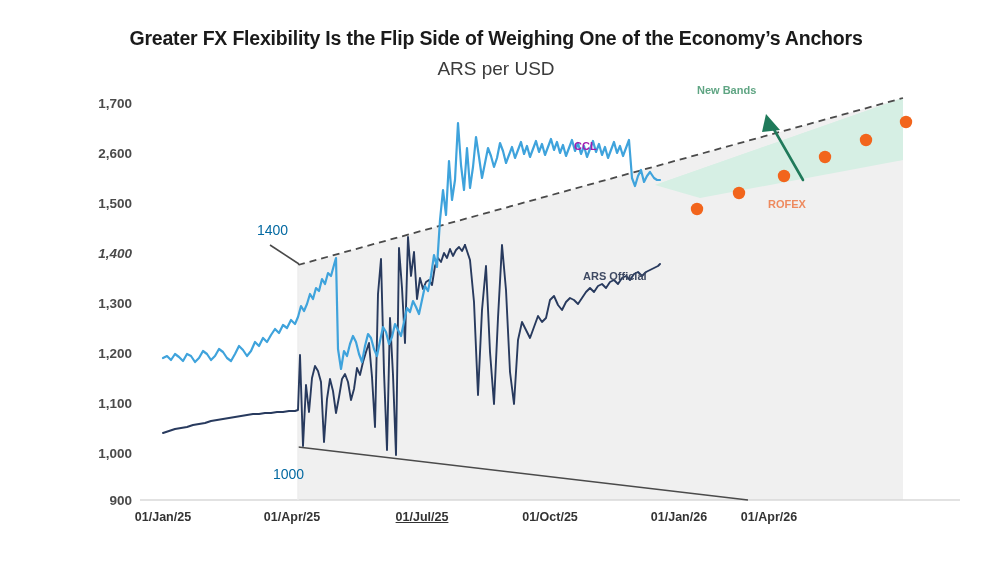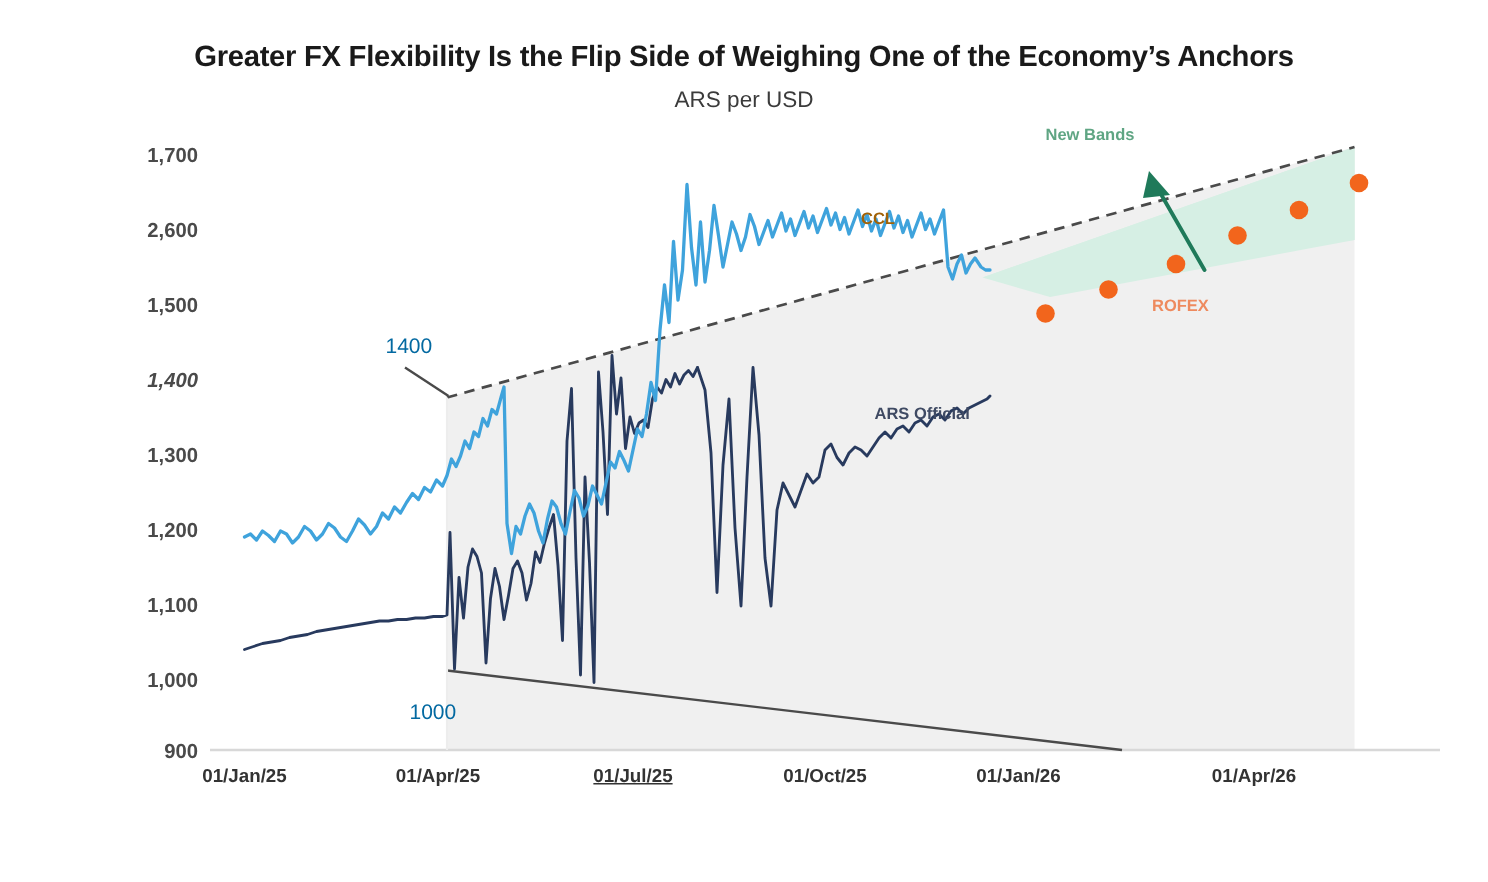--- a/index.html
+++ b/index.html
@@ -30,21 +30,21 @@
     font-weight: bold;
     color: #1a1a1a;
     letter-spacing: -0.2px;
   }
   .subtitle {
     position: absolute;
     top: 58px;
     left: 0;
     width: 992px;
     text-align: center;
-    font-size: 15px;
+    font-size: 19px;
     font-weight: normal;
     color: #3b3b3b;
   }
   .chart-wrap {
     position: absolute;
     top: 0;
     left: 0;
     width: 992px;
     height: 588px;
   }
@@ -137,23 +137,23 @@
   <div class="ytick" style="left:62px; top:346px;">1,200</div>
   <div class="ytick" style="left:62px; top:396px;">1,100</div>
   <div class="ytick" style="left:62px; top:446px;">1,000</div>
   <div class="ytick" style="left:62px; top:493px;">900</div>
 
   <div class="xtick" style="left:113px; top:510px;">01/Jan/25</div>
   <div class="xtick" style="left:242px; top:510px;">01/Apr/25</div>
   <div class="xtick" style="left:372px; top:510px;text-decoration:underline;">01/Jul/25</div>
   <div class="xtick" style="left:500px; top:510px;">01/Oct/25</div>
   <div class="xtick" style="left:629px; top:510px;">01/Jan/26</div>
-  <div class="xtick" style="left:786px; top:510px;">01/Apr/26</div>
+  <div class="xtick" style="left:719px; top:510px;">01/Apr/26</div>
 
-  <div class="annot" style="left:574px; top:140px; color:#a16207;text-align:right;">CCL</div>
+  <div class="annot" style="left:574px; top:140px; color:#a21caf;text-align:right;">CCL</div>
   <div class="annot" style="left:583px; top:270px; color:#3F4A63;">ARS Official</div>
   <div class="annot" style="left:768px; top:198px; color:#EE8A5E;">ROFEX</div>
   <div class="annot" style="left:697px; top:84px; color:#5FA583;">New Bands</div>
 
   <div class="annot-num" style="left:257px; top:222px;">1400</div>
   <div class="annot-num" style="left:273px; top:466px;">1000</div>
 
 </div>
 
 </body></html>

